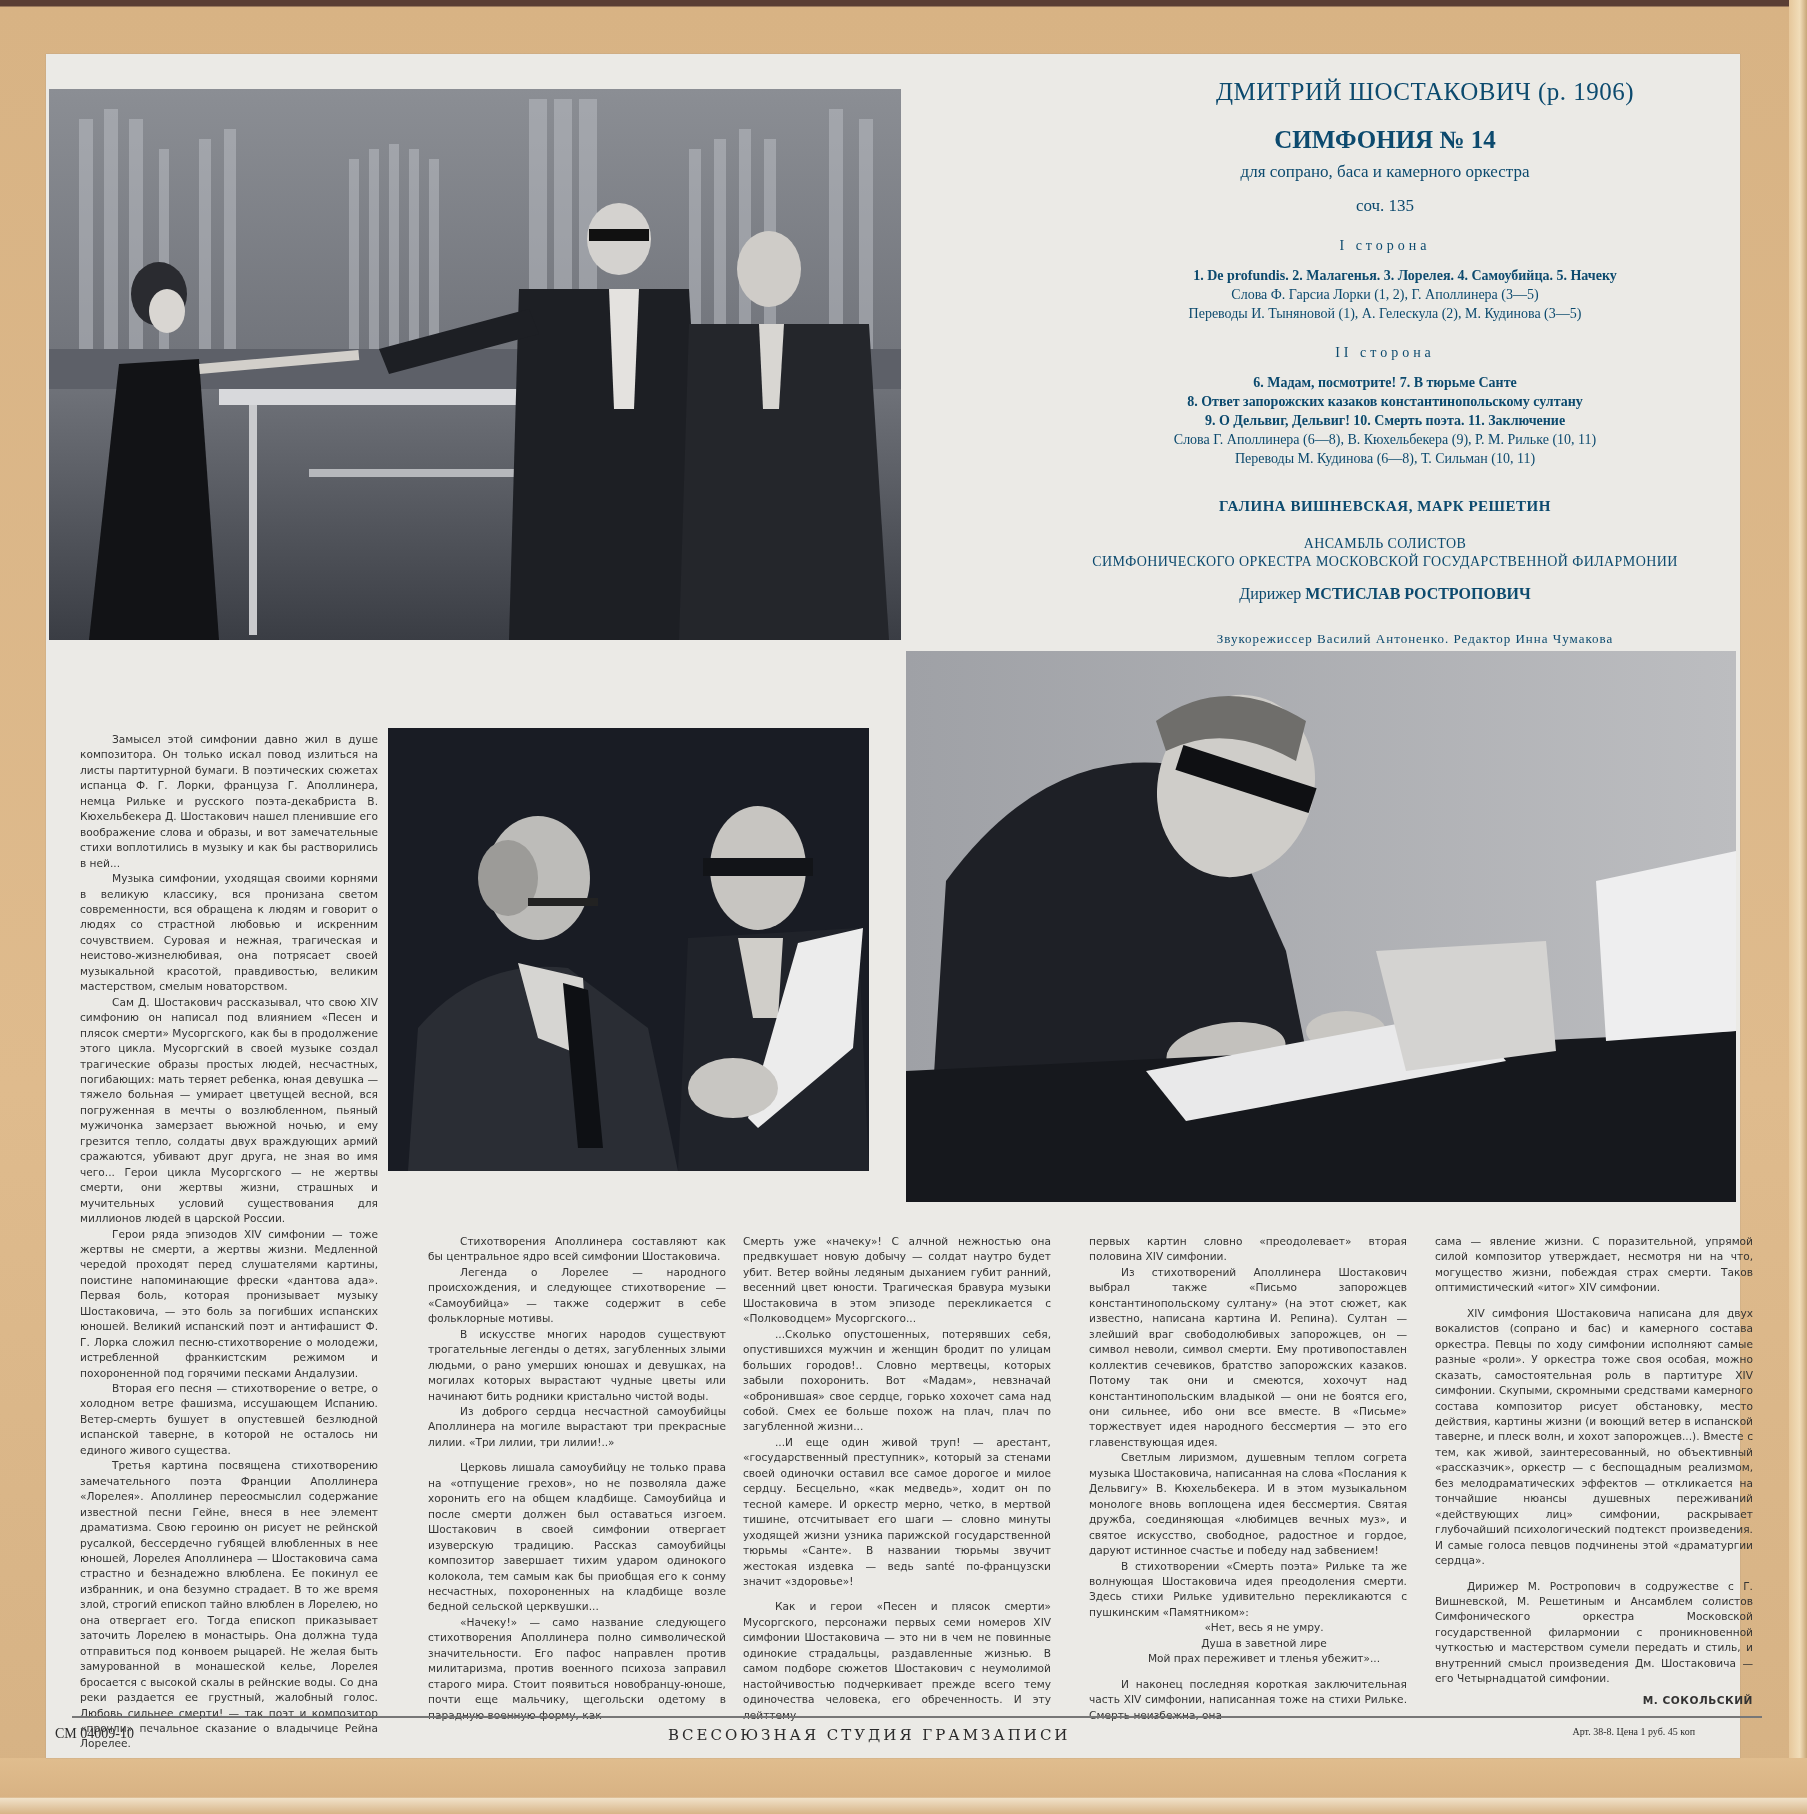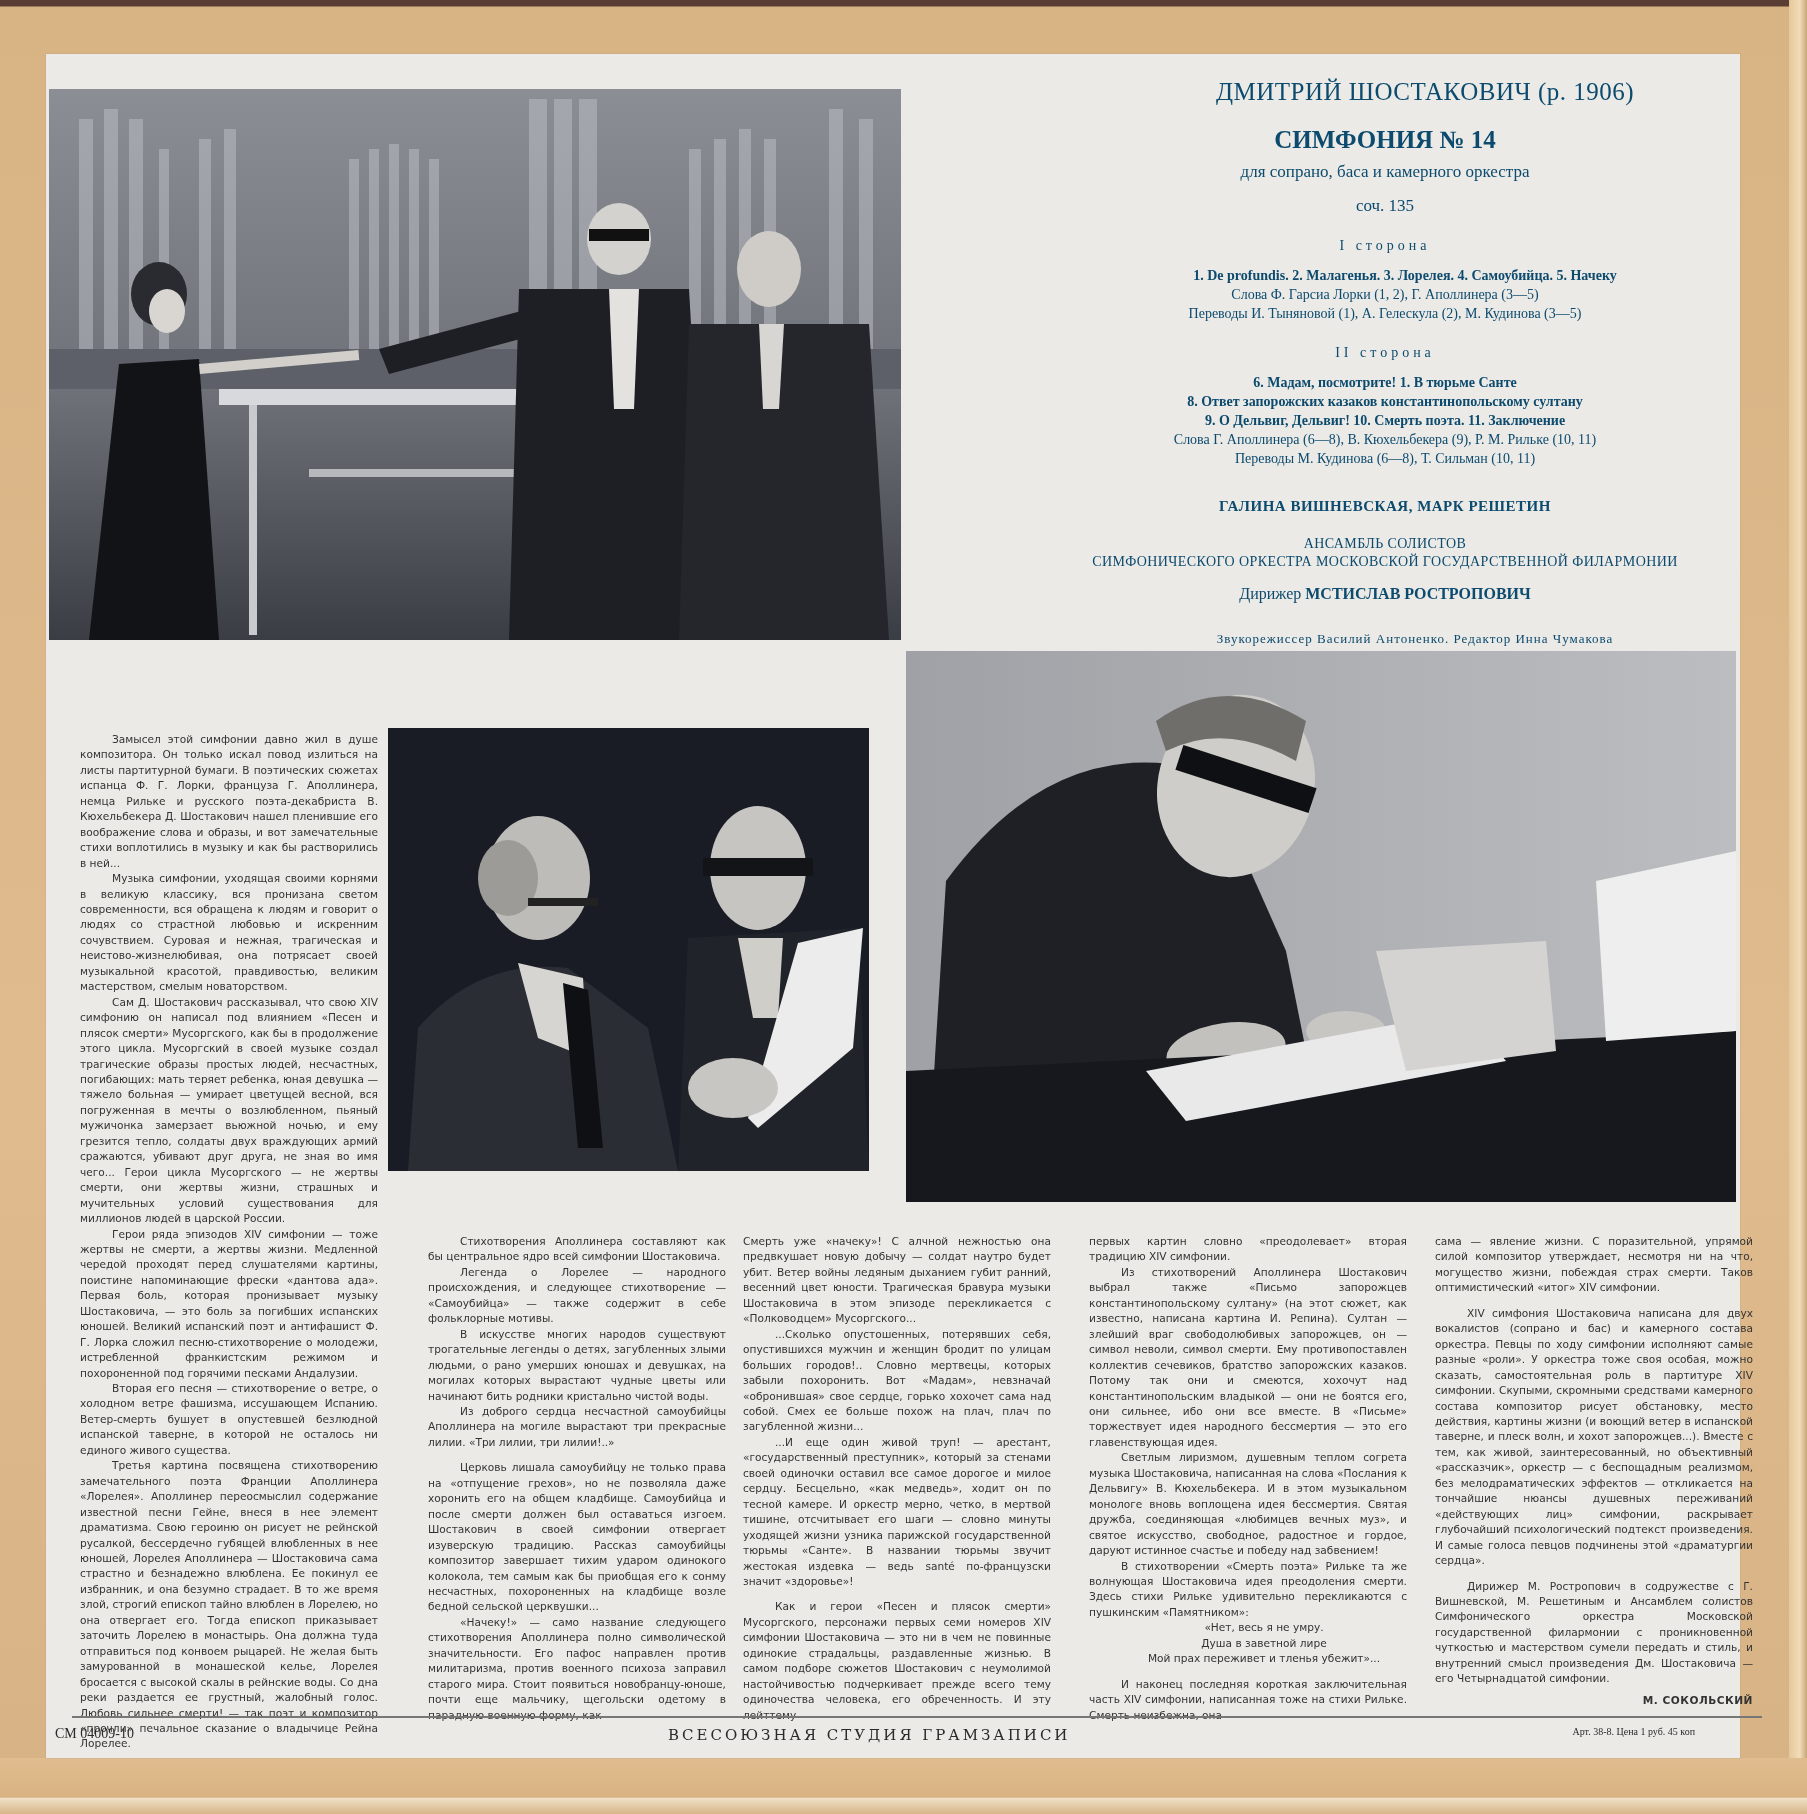--- a/index.html
+++ b/index.html
@@ -159,21 +159,21 @@
   <div class="title">СИМФОНИЯ № 14</div>
   <div class="subtitle">для сопрано, баса и камерного оркестра</div>
   <div class="opus">соч. 135</div>
 
   <div class="side-label">I сторона</div>
   <div class="tracks right-aligned">1. De profundis.   2. Малагенья.   3. Лорелея.   4. Самоубийца.   5. Начеку</div>
   <div class="note">Слова Ф. Гарсиа Лорки (1, 2), Г. Аполлинера (3—5)</div>
   <div class="note">Переводы И. Тыняновой (1), А. Гелескула (2), М. Кудинова (3—5)</div>
 
   <div class="side-label">II сторона</div>
-  <div class="tracks">6. Мадам, посмотрите!   1. В тюрьме Санте</div>
+  <div class="tracks">6. Мадам, посмотрите!   7. В тюрьме Санте</div>
   <div class="tracks" style="margin-top:0">8. Ответ запорожских казаков константинопольскому султану</div>
   <div class="tracks" style="margin-top:0">9. О Дельвиг, Дельвиг!   10. Смерть поэта.   11. Заключение</div>
   <div class="note">Слова Г. Аполлинера (6—8), В. Кюхельбекера (9), Р. М. Рильке (10, 11)</div>
   <div class="note">Переводы М. Кудинова (6—8), Т. Сильман (10, 11)</div>
 
   <div class="performers">ГАЛИНА ВИШНЕВСКАЯ, МАРК РЕШЕТИН</div>
   <div class="ensemble">
     <div>АНСАМБЛЬ СОЛИСТОВ</div>
     <div>СИМФОНИЧЕСКОГО ОРКЕСТРА МОСКОВСКОЙ ГОСУДАРСТВЕННОЙ ФИЛАРМОНИИ</div>
   </div>
@@ -253,21 +253,21 @@
 </div>
 
 <div class="col" id="col-3">
   <p class="noindent">Смерть уже «начеку»! С алчной нежностью она предвкушает новую добычу — солдат наутро будет убит. Ветер войны ледяным дыханием губит ранний, весенний цвет юности. Трагическая бравура музыки Шостаковича в этом эпизоде перекликается с «Полководцем» Мусоргского...</p>
   <p>...Сколько опустошенных, потерявших себя, опустившихся мужчин и женщин бродит по улицам больших городов!.. Словно мертвецы, которых забыли похоронить. Вот «Мадам», невзначай «обронившая» свое сердце, горько хохочет сама над собой. Смех ее больше похож на плач, плач по загубленной жизни...</p>
   <p>...И еще один живой труп! — арестант, «государственный преступник», который за стенами своей одиночки оставил все самое дорогое и милое сердцу. Бесцельно, «как медведь», ходит он по тесной камере. И оркестр мерно, четко, в мертвой тишине, отсчитывает его шаги — словно минуты уходящей жизни узника парижской государственной тюрьмы «Санте». В названии тюрьмы звучит жестокая издевка — ведь santé по-французски значит «здоровье»!</p>
   <p class="gap">Как и герои «Песен и плясок смерти» Мусоргского, персонажи первых семи номеров XIV симфонии Шостаковича — это ни в чем не повинные одинокие страдальцы, раздавленные жизнью. В самом подборе сюжетов Шостакович с неумолимой настойчивостью подчеркивает прежде всего тему одиночества человека, его обреченность. И эту лейттему</p>
 </div>
 
 <div class="col" id="col-4">
-  <p class="noindent">первых картин словно «преодолевает» вторая традицию XIV симфонии.</p>
+  <p class="noindent">первых картин словно «преодолевает» вторая половина XIV симфонии.</p>
   <p>Из стихотворений Аполлинера Шостакович выбрал также «Письмо запорожцев константинопольскому султану» (на этот сюжет, как известно, написана картина И. Репина). Султан — злейший враг свободолюбивых запорожцев, он — символ неволи, символ смерти. Ему противопоставлен коллектив сечевиков, братство запорожских казаков. Потому так они и смеются, хохочут над константинопольским владыкой — они не боятся его, они сильнее, ибо они все вместе. В «Письме» торжествует идея народного бессмертия — это его главенствующая идея.</p>
   <p>Светлым лиризмом, душевным теплом согрета музыка Шостаковича, написанная на слова «Послания к Дельвигу» В. Кюхельбекера. И в этом музыкальном монологе вновь воплощена идея бессмертия. Святая дружба, соединяющая «любимцев вечных муз», и святое искусство, свободное, радостное и гордое, даруют истинное счастье и победу над забвением!</p>
   <p>В стихотворении «Смерть поэта» Рильке та же волнующая Шостаковича идея преодоления смерти. Здесь стихи Рильке удивительно перекликаются с пушкинским «Памятником»:</p>
   <p class="verse">«Нет, весь я не умру.</p>
   <p class="verse">Душа в заветной лире</p>
   <p class="verse">Мой прах переживет и тленья убежит»...</p>
   <p class="gap">И наконец последняя короткая заключительная часть XIV симфонии, написанная тоже на стихи Рильке. Смерть неизбежна, она</p>
 </div>
 
 <div class="col" id="col-5">

